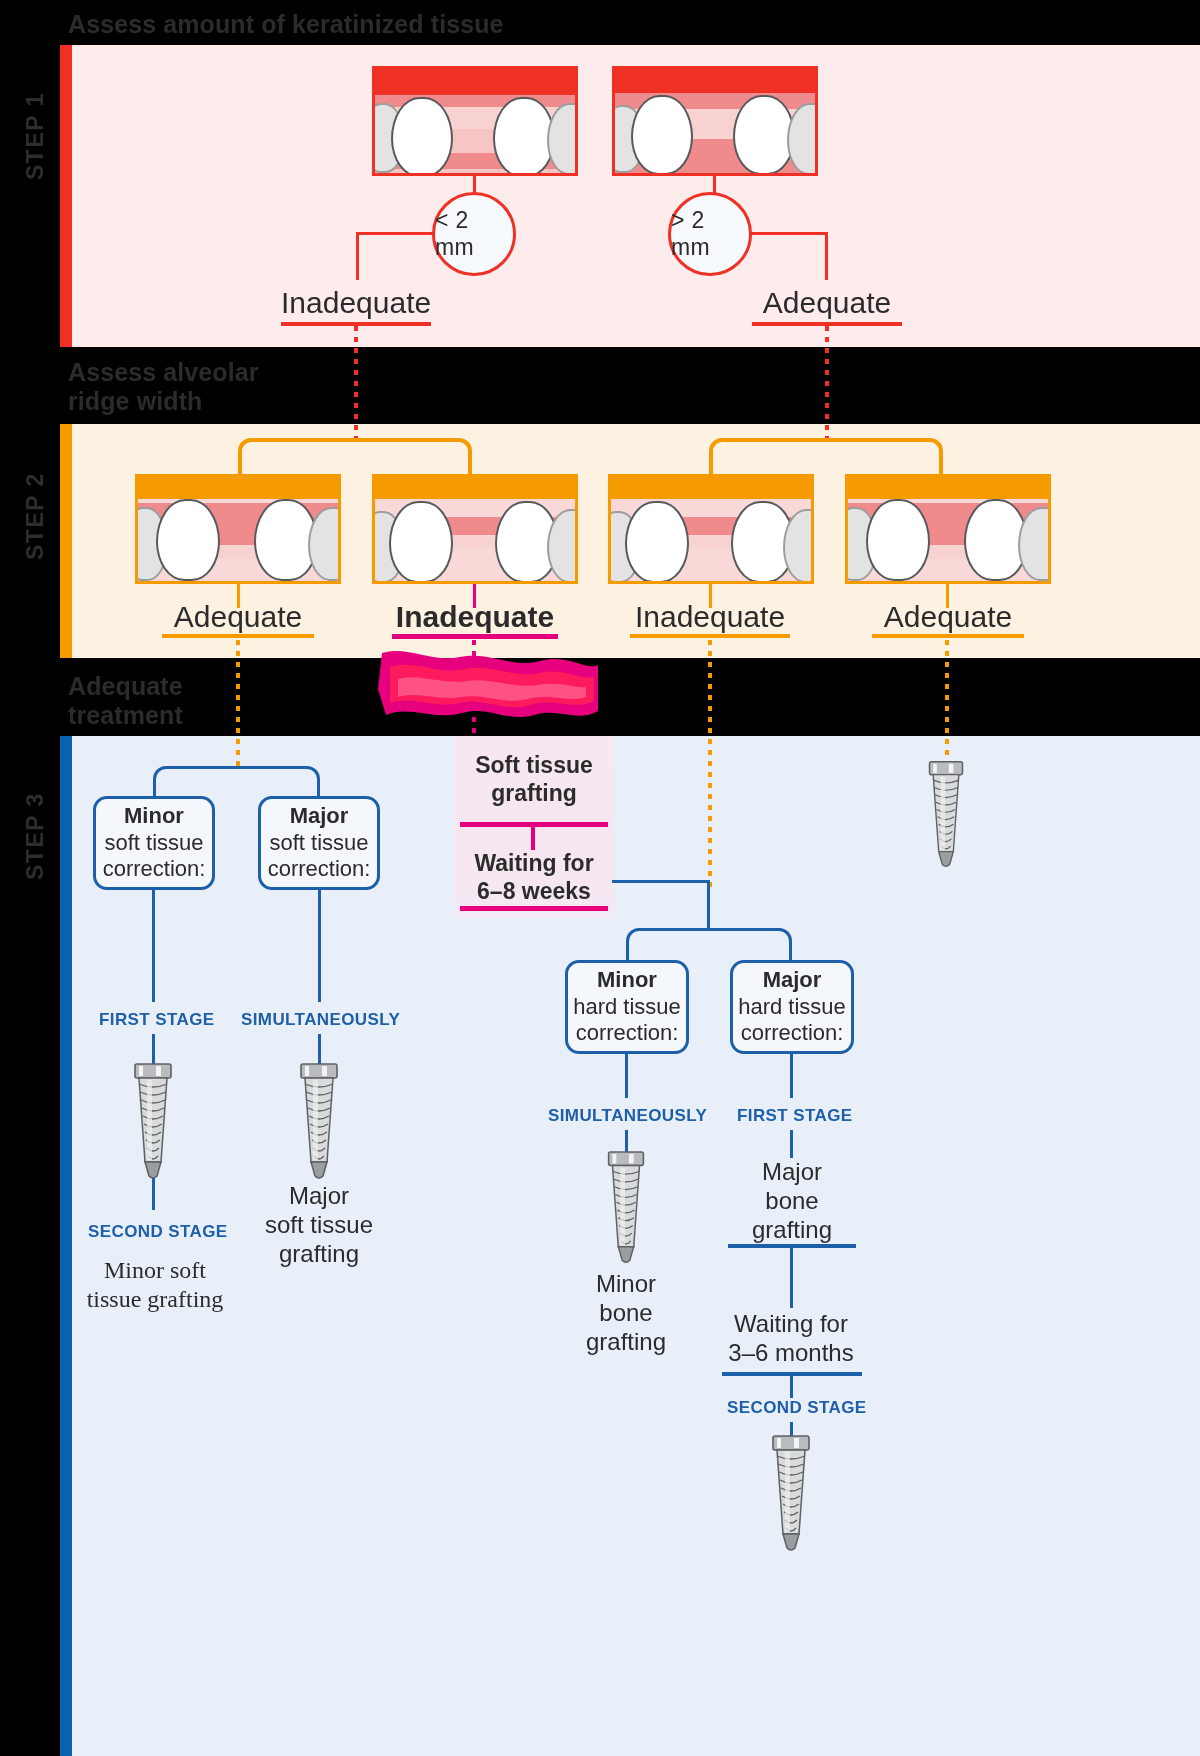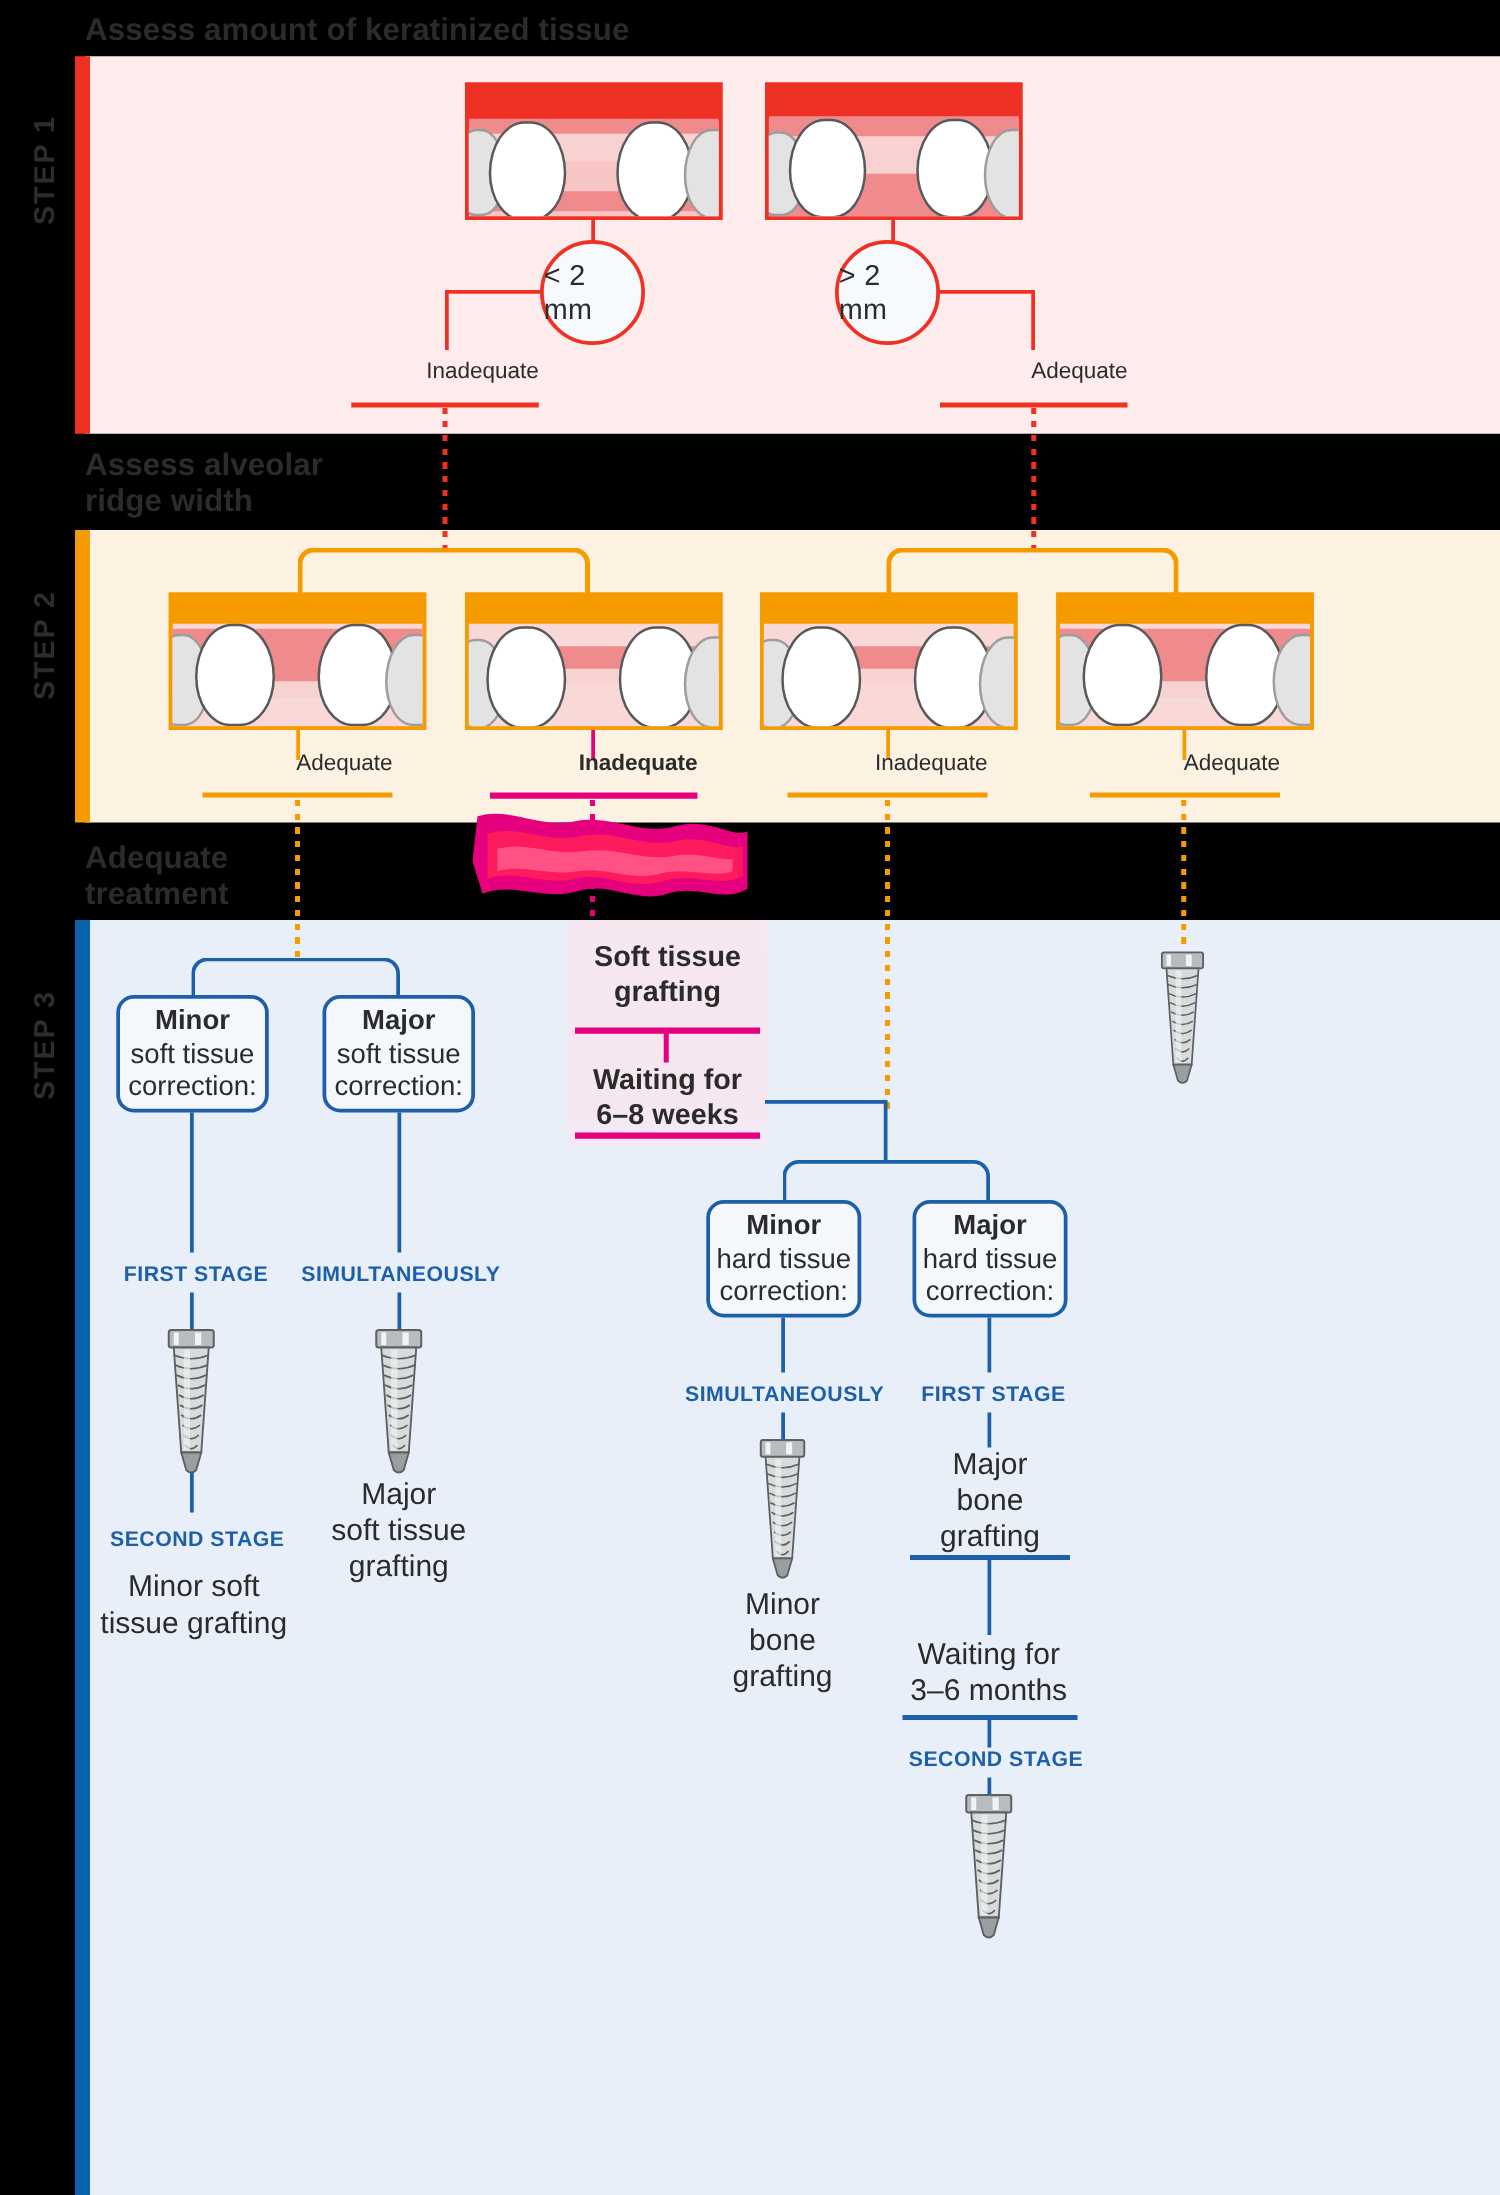--- a/index.html
+++ b/index.html
@@ -112,22 +112,22 @@
     display: flex; align-items: center; justify-content: center;
     color: #2b2b2b;
     font-size: 23px;
     letter-spacing: 0.3px;
   }
 
   
   .lbl {
     position: absolute;
     color: #2b2b2b;
-    font-size: 18px;
-    text-align: right;
+    font-size: 30px;
+    text-align: center;
     white-space: nowrap;
   }
   .lbl.bold { font-weight: bold; }
   .rule { position: absolute; height: 4px; }
 
   
   .tbox {
     position: absolute;
     border: 3px solid #1d5fa8;
     border-radius: 14px;
@@ -383,21 +383,21 @@
         <path d="M21 86 Q27 92 33 86"></path>
       <path d="M22 94 Q27 100 32 94"></path>
     </g>
     <path d="M19 100 L35 100 L31 114 Q27 118 23 114 Z" fill="#9b9ea0" stroke="#5d6163" stroke-width="1.5"></path>
     <rect x="21" y="18" width="5" height="80" fill="#f0f1f1" opacity="0.7"></rect>
   </svg>
 
   <div class="ln v blue" style="left:152px; top:1178px; height:32px;"></div>
   <div class="stage" style="left:88px; top:1222px;">SECOND STAGE</div>
 
-  <div class="cap" style="left:72px; top:1256px; width:166px;">Minor soft
+  <div class="cap" style="left:72px; top:1256px; width:166px;font-family:Liberation Serif, serif;">Minor soft
 tissue grafting</div>
 
   <div class="cap" style="left:238px; top:1182px; width:162px;">Major
 soft tissue
 grafting</div>
 
   <div id="pinkpanel"></div>
   <div class="pinktxt" style="left:454px; top:752px; width:160px;">Soft tissue
 grafting</div>
   <div class="rule magenta" style="left:460px; top:822px; width:148px; height:5px;"></div>

